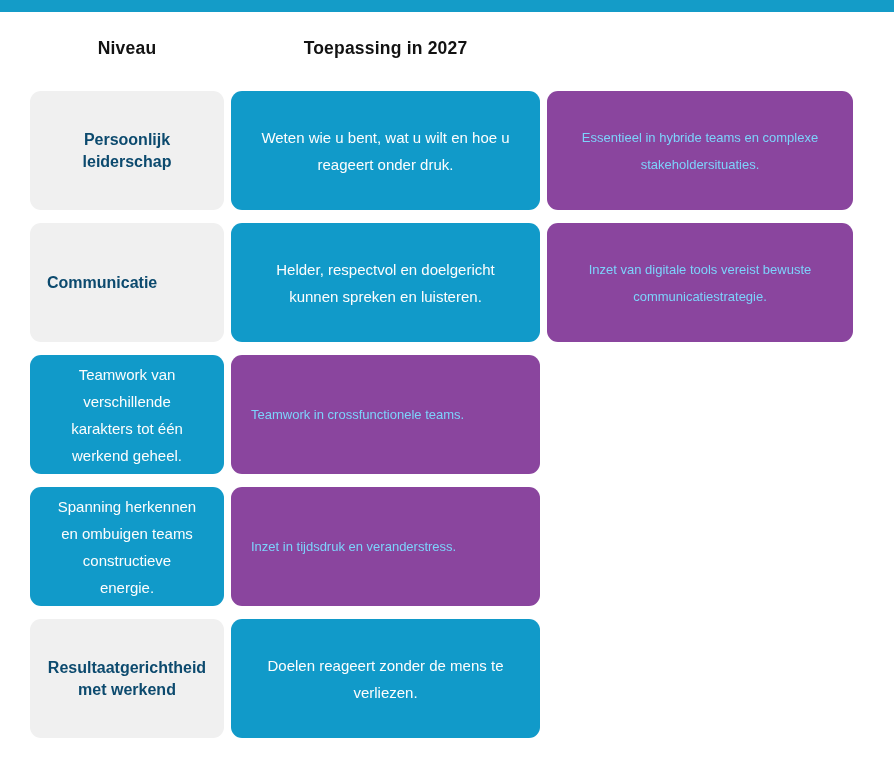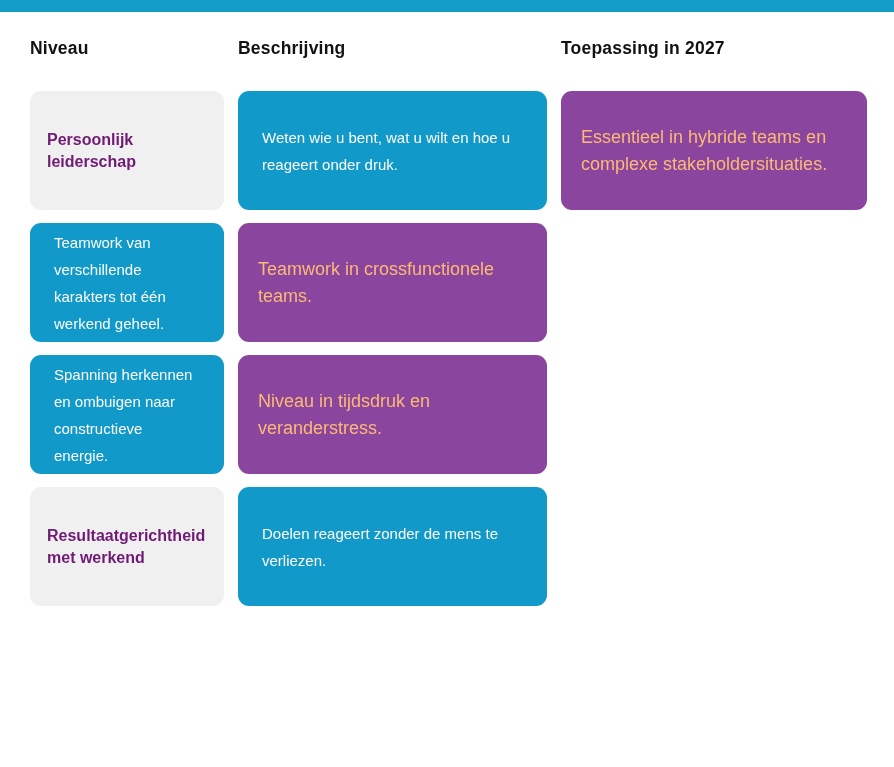--- a/index.html
+++ b/index.html
@@ -17,22 +17,23 @@
     font-family: "Liberation Sans", sans-serif;
   }
   .top-bar {
     width: 100%;
     height: 12px;
     background: var(--accent-bar, #149CC8);
   }
   .grid-cols {
     display: grid;
     grid-template-columns: 194px 309px 306px;
-    column-gap: 14px;
+    column-gap: 7px;
     margin-left: 30px;
+    text-align: center;
   }
   .header-row {
     margin-top: 26px;
   }
   .header-cell {
     font-size: 17.5px;
     font-weight: bold;
     color: #121212;
     letter-spacing: 0.2px;
   }
@@ -48,79 +49,89 @@
     display: flex;
     align-items: center;
     box-sizing: border-box;
   }
   .cell-niveau {
     background: var(--light-gray, #F0F0F0);
     padding: 0 17px;
     font-weight: bold;
     font-size: 16px;
     line-height: 22px;
-    color: #701a75;
+    color: #0c4a6e;
   }
   .cell-beschrijving {
     background: var(--teal, #119AC9);
     padding: 0 24px;
     color: #fdfdfd;
     font-size: 15px;
     line-height: 27px;
   }
   .cell-toepassing {
     background: var(--purple, #8A459E);
     padding: 12px 20px;
-    color: #fdba74;
-    font-size: 18px;
+    color: #7dd3fc;
+    font-size: 13px;
     line-height: 27px;
   }
 </style>
 </head>
 <body>
 
 <div class="page">
 
   <div class="top-bar"></div>
 
   <div class="grid-cols header-row">
     <div class="header-cell">Niveau</div>
-    <div class="header-cell">Beschrijving</div>
     <div class="header-cell">Toepassing in 2027</div>
   </div>
 
   <div class="rows">
   <div class="grid-cols row">
     <div class="cell cell-niveau">
       <span>Persoonlijk leiderschap</span>
     </div>
     <div class="cell cell-beschrijving">
       <span>Weten wie u bent, wat u wilt en hoe u reageert onder druk.</span>
     </div>
     <div class="cell cell-toepassing">
       <span>Essentieel in hybride teams en complexe stakeholdersituaties.</span>
     </div>
   </div>
 
+  <div class="grid-cols row">
+    <div class="cell cell-niveau">
+      <span>Communicatie</span>
+    </div>
+    <div class="cell cell-beschrijving">
+      <span>Helder, respectvol en doelgericht kunnen spreken en luisteren.</span>
+    </div>
+    <div class="cell cell-toepassing">
+      <span>Inzet van digitale tools vereist bewuste communicatiestrategie.</span>
+    </div>
+  </div>
 
   <div class="grid-cols row">
     <div class="cell cell-beschrijving">
       <span>Teamwork van verschillende karakters tot één werkend geheel.</span>
     </div>
     <div class="cell cell-toepassing">
       <span>Teamwork in crossfunctionele teams.</span>
     </div>
   </div>
 
   <div class="grid-cols row">
     <div class="cell cell-beschrijving">
-      <span>Spanning herkennen en ombuigen naar constructieve energie.</span>
+      <span>Spanning herkennen en ombuigen teams constructieve energie.</span>
     </div>
     <div class="cell cell-toepassing">
-      <span>Niveau in tijdsdruk en veranderstress.</span>
+      <span>Inzet in tijdsdruk en veranderstress.</span>
     </div>
   </div>
 
   <div class="grid-cols row">
     <div class="cell cell-niveau">
       <span>Resultaatgerichtheid met werkend</span>
     </div>
     <div class="cell cell-beschrijving">
       <span>Doelen reageert zonder de mens te verliezen.</span>
     </div>

